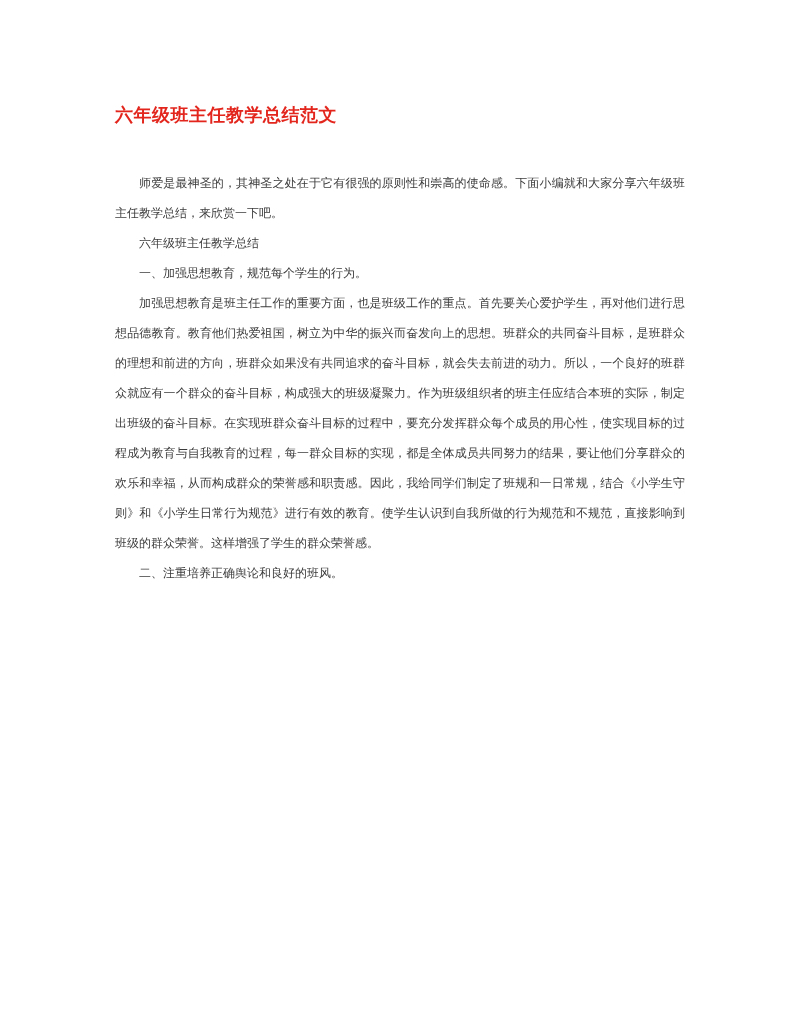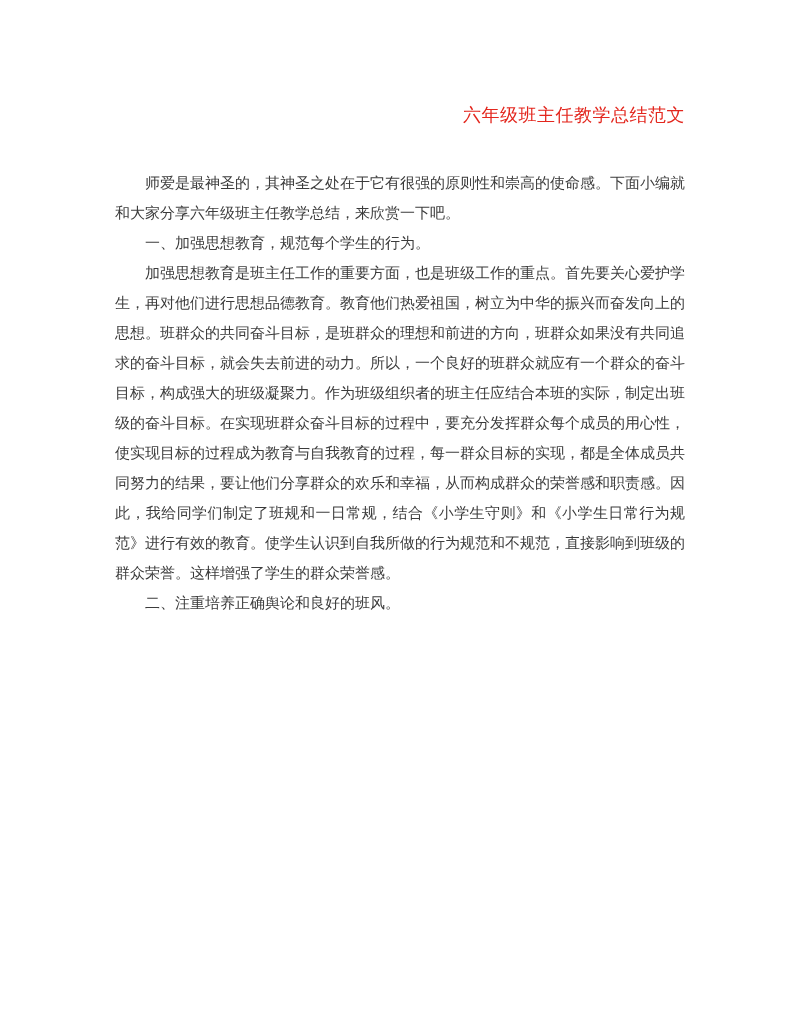--- a/index.html
+++ b/index.html
@@ -16,41 +16,42 @@
   }
   .page {
     width: 800px;
     height: 1035px;
     padding: 100px 115px 0 115px;
     background: #ffffff;
   }
   .doc-title {
     font-size: 18px;
     line-height: 30px;
-    font-weight: normal;
-    text-align: right;
+    font-weight: bold;
+    text-align: left;
     color: #e3261d;
     margin: 0 0 38px 0;
     letter-spacing: 0.5px;
   }
   .doc-body p {
-    font-size: 15px;
+    font-size: 12px;
     line-height: 30px;
     color: #3b3b3b;
     text-align: justify;
     text-indent: 2em;
     margin: 0;
     padding: 0;
     word-break: break-all;
   }
 </style>
 </head>
 <body>
 
 <div class="page">
   <h1 class="doc-title">六年级班主任教学总结范文</h1>
   <div class="doc-body">
     <p>师爱是最神圣的，其神圣之处在于它有很强的原则性和崇高的使命感。下面小编就和大家分享六年级班主任教学总结，来欣赏一下吧。</p>
+    <p>六年级班主任教学总结</p>
     <p>一、加强思想教育，规范每个学生的行为。</p>
     <p>加强思想教育是班主任工作的重要方面，也是班级工作的重点。首先要关心爱护学生，再对他们进行思想品德教育。教育他们热爱祖国，树立为中华的振兴而奋发向上的思想。班群众的共同奋斗目标，是班群众的理想和前进的方向，班群众如果没有共同追求的奋斗目标，就会失去前进的动力。所以，一个良好的班群众就应有一个群众的奋斗目标，构成强大的班级凝聚力。作为班级组织者的班主任应结合本班的实际，制定出班级的奋斗目标。在实现班群众奋斗目标的过程中，要充分发挥群众每个成员的用心性，使实现目标的过程成为教育与自我教育的过程，每一群众目标的实现，都是全体成员共同努力的结果，要让他们分享群众的欢乐和幸福，从而构成群众的荣誉感和职责感。因此，我给同学们制定了班规和一日常规，结合《小学生守则》和《小学生日常行为规范》进行有效的教育。使学生认识到自我所做的行为规范和不规范，直接影响到班级的群众荣誉。这样增强了学生的群众荣誉感。</p>
     <p>二、注重培养正确舆论和良好的班风。</p>
   </div>
 </div>
 
 </body></html>

